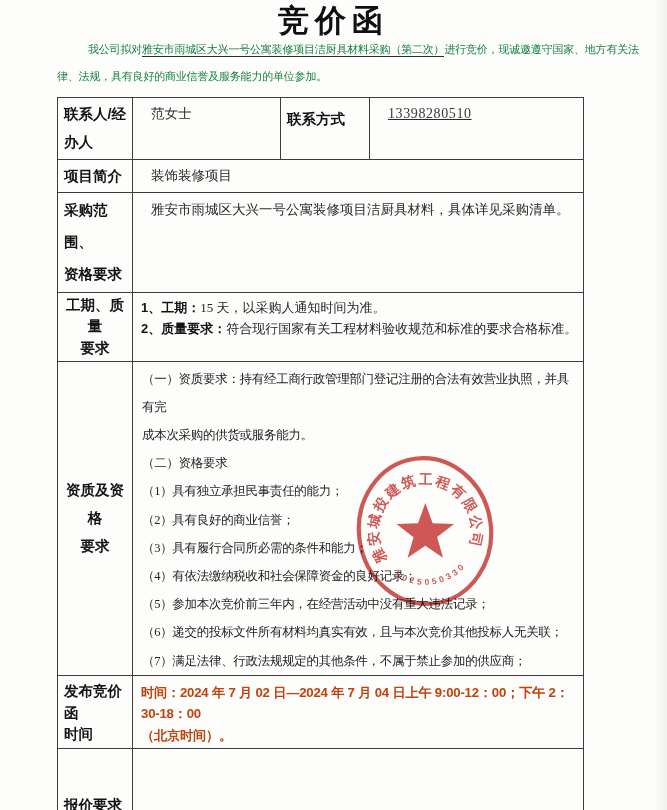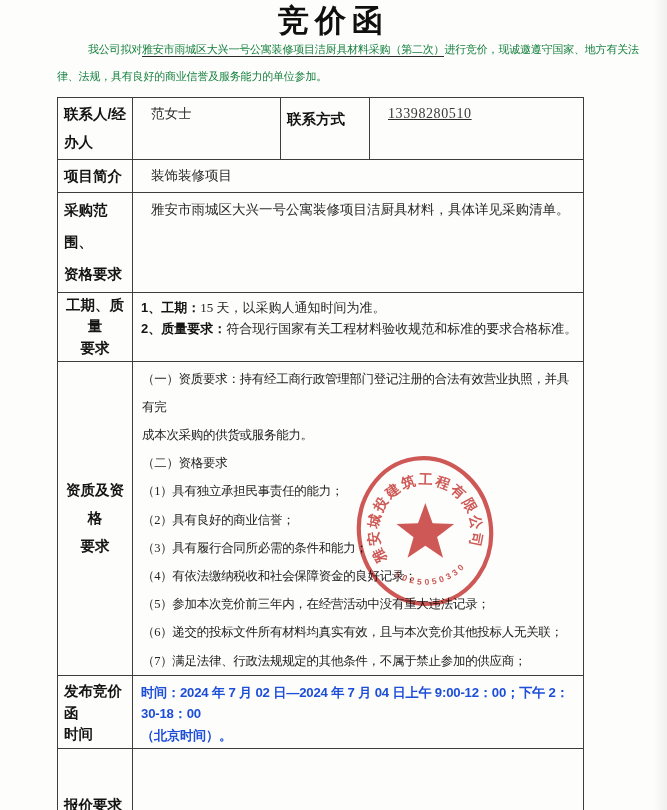--- a/index.html
+++ b/index.html
@@ -53,21 +53,21 @@
   td.qual {
     white-space:pre-line; vertical-align:top;
     font-size:12.5px; letter-spacing:-0.3px; line-height:28.2px;
     padding:3px 4px 0 9px; color:#222;
   }
   td.sched { vertical-align:top; padding:4px 4px 0 8px; line-height:21px; font-size:13px; }
   td.sched .blbl { font-family:"Liberation Sans","DejaVu Sans",sans-serif; font-weight:bold; font-size:13px; color:#141414; }
   td.pub {
     white-space:pre-line; vertical-align:top; padding:6px 4px 0 8px;
     font-family:"Liberation Sans","DejaVu Sans",sans-serif;
-    font-weight:600; font-size:13.2px; letter-spacing:-0.2px; line-height:21.5px; color:#1d4ed8;
+    font-weight:600; font-size:13.2px; letter-spacing:-0.2px; line-height:21.5px; color:#c2410c;
   }
   td.quote {
     vertical-align:top; padding:4px 3px 0 7px;
     font-family:"Liberation Sans","DejaVu Sans",sans-serif;
     font-weight:700; font-size:12.6px; letter-spacing:-0.35px;
     line-height:17.6px; color:#161616; white-space:pre-line;
   }
   .phone { font-size:14px; letter-spacing:0.6px; color:#3a3a3a; }
   .seal {
     position:absolute; left:351px; top:451px; width:148px; height:160px;

